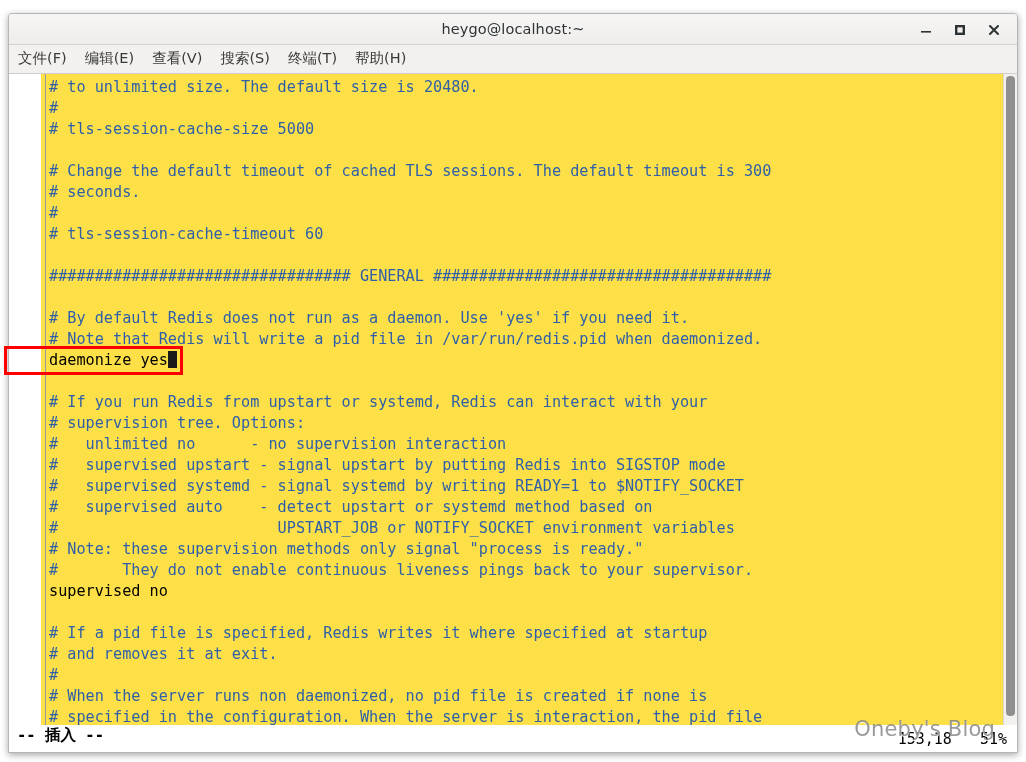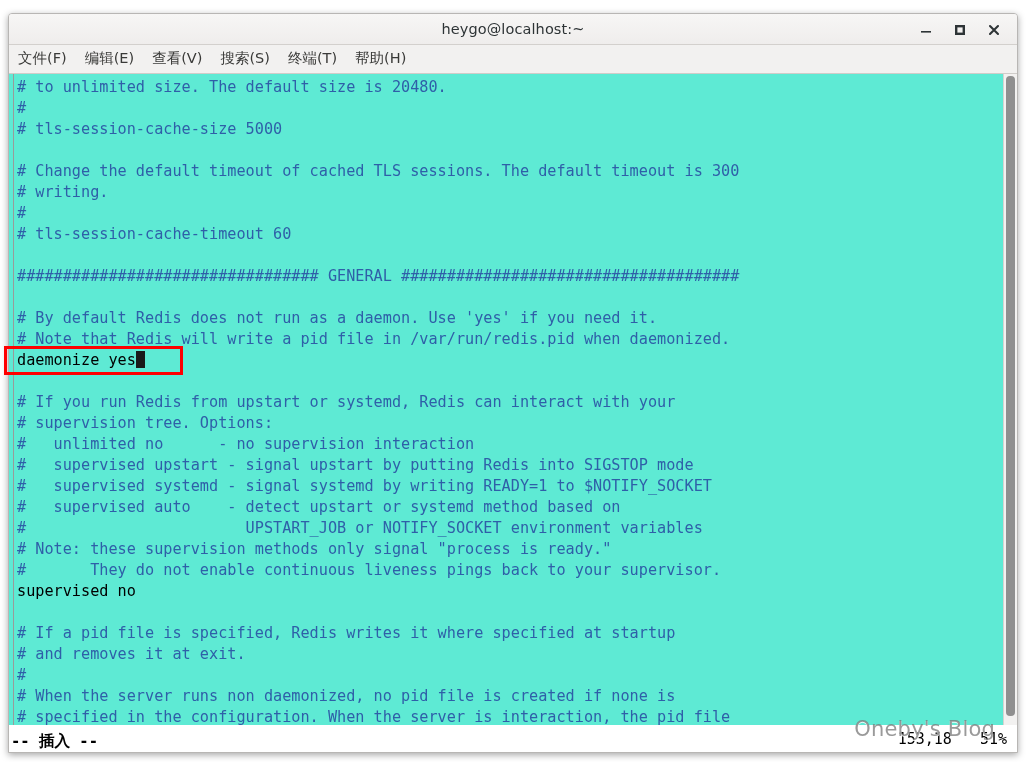--- a/index.html
+++ b/index.html
@@ -100,24 +100,25 @@
   .term-wrap {
     position: relative;
     flex: 1 1 auto;
     background: #ffffff;
     display: flex;
     overflow: hidden;
   }
   .term {
     position: relative;
     flex: 1 1 auto;
-    background: #5eead4;
+    background: #fde047;
     padding: 3px 0 0 8px;
     box-sizing: border-box;
     overflow: hidden;
+    margin-left: 32px;
   }
 
   .line {
     font-family: "DejaVu Sans Mono", monospace;
     font-size: 15.2px;
     line-height: 21px;
     height: 21px;
     white-space: pre;
     letter-spacing: 0px;
     color: #000000;
@@ -165,23 +166,23 @@
   }
 
   
   .statusline {
     position: relative;
     height: 27px;
     min-height: 27px;
     background: #ffffff;
     border-top: 0;
     display: flex;
-    align-items: flex-end;
-    box-sizing: border-box;
-    padding-left: 2px;
+    align-items: flex-start;
+    box-sizing: border-box;
+    padding-left: 8px;
   }
   .status-mode {
     font-family: "DejaVu Sans Mono", monospace;
     font-size: 15.5px;
     color: #000000;
     font-weight: bold;
     white-space: pre;
   }
   .status-right {
     position: absolute;
@@ -273,21 +274,21 @@
 
     <div class="term-wrap">
       <div class="term" id="term">
         <div class="left-edge"></div>
 
       <div class="line comment"># to unlimited size. The default size is 20480.</div>
           <div class="line comment">#</div>
           <div class="line comment"># tls-session-cache-size 5000</div>
           <div class="line blank"></div>
           <div class="line comment"># Change the default timeout of cached TLS sessions. The default timeout is 300</div>
-          <div class="line comment"># writing.</div>
+          <div class="line comment"># seconds.</div>
           <div class="line comment">#</div>
           <div class="line comment"># tls-session-cache-timeout 60</div>
           <div class="line blank"></div>
           <div class="line comment">################################# GENERAL #####################################</div>
           <div class="line blank"></div>
           <div class="line comment"># By default Redis does not run as a daemon. Use 'yes' if you need it.</div>
           <div class="line comment"># Note that Redis will write a pid file in /var/run/redis.pid when daemonized.</div>
           <div class="line code">daemonize yes<span class="cursor-block"></span></div>
           <div class="line blank"></div>
           <div class="line comment"># If you run Redis from upstart or systemd, Redis can interact with your</div>

